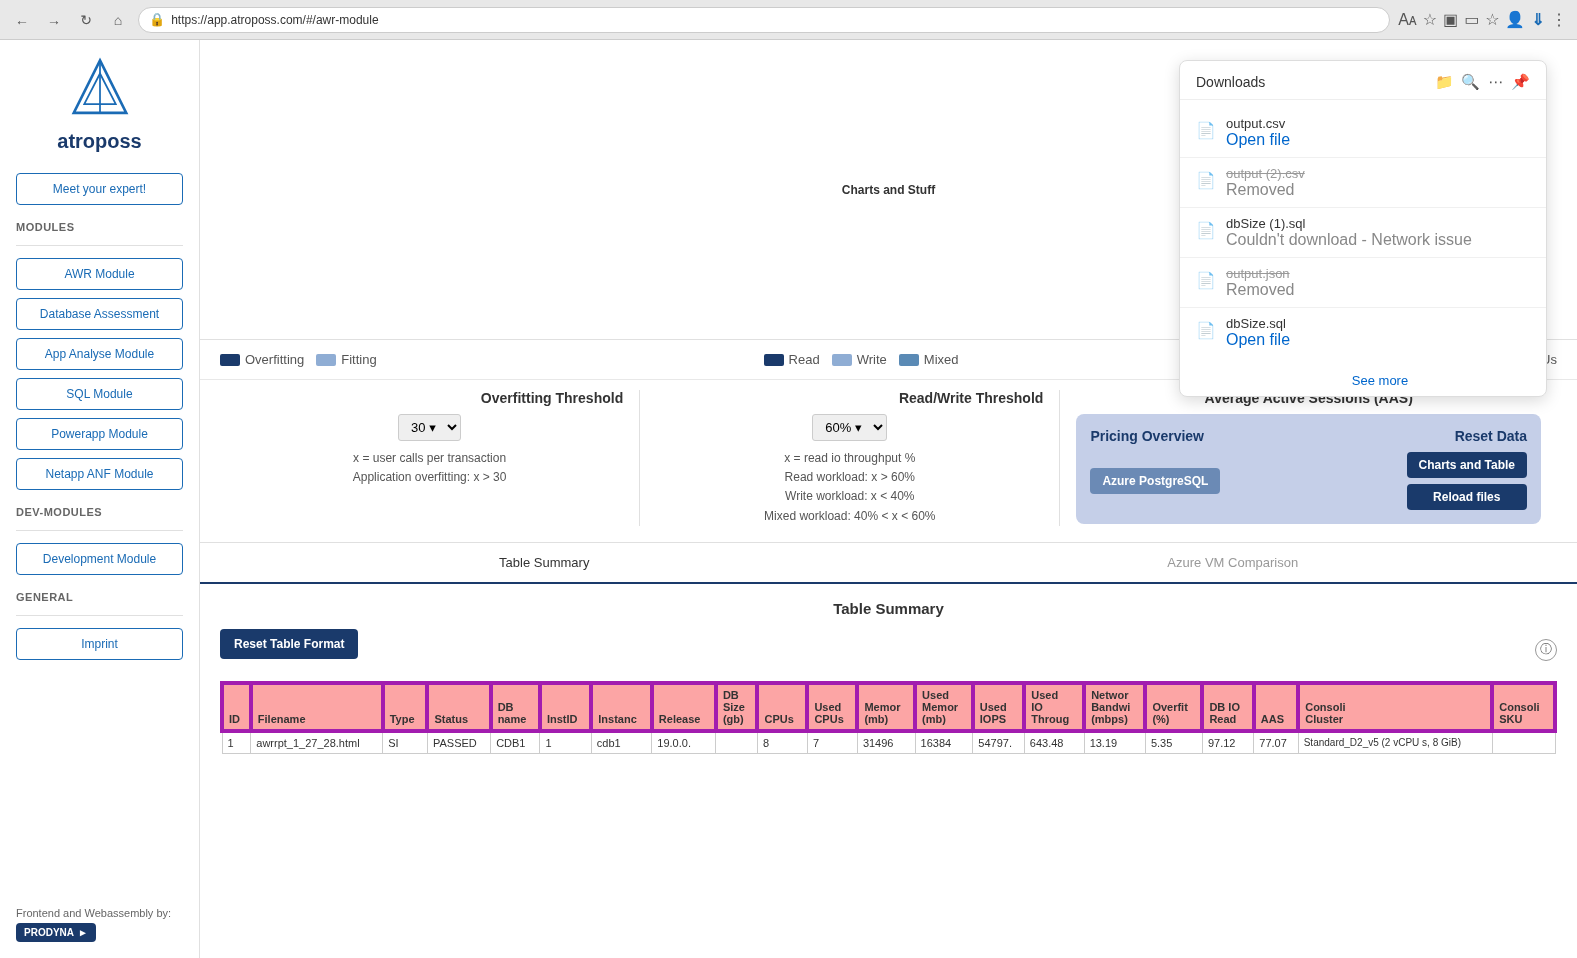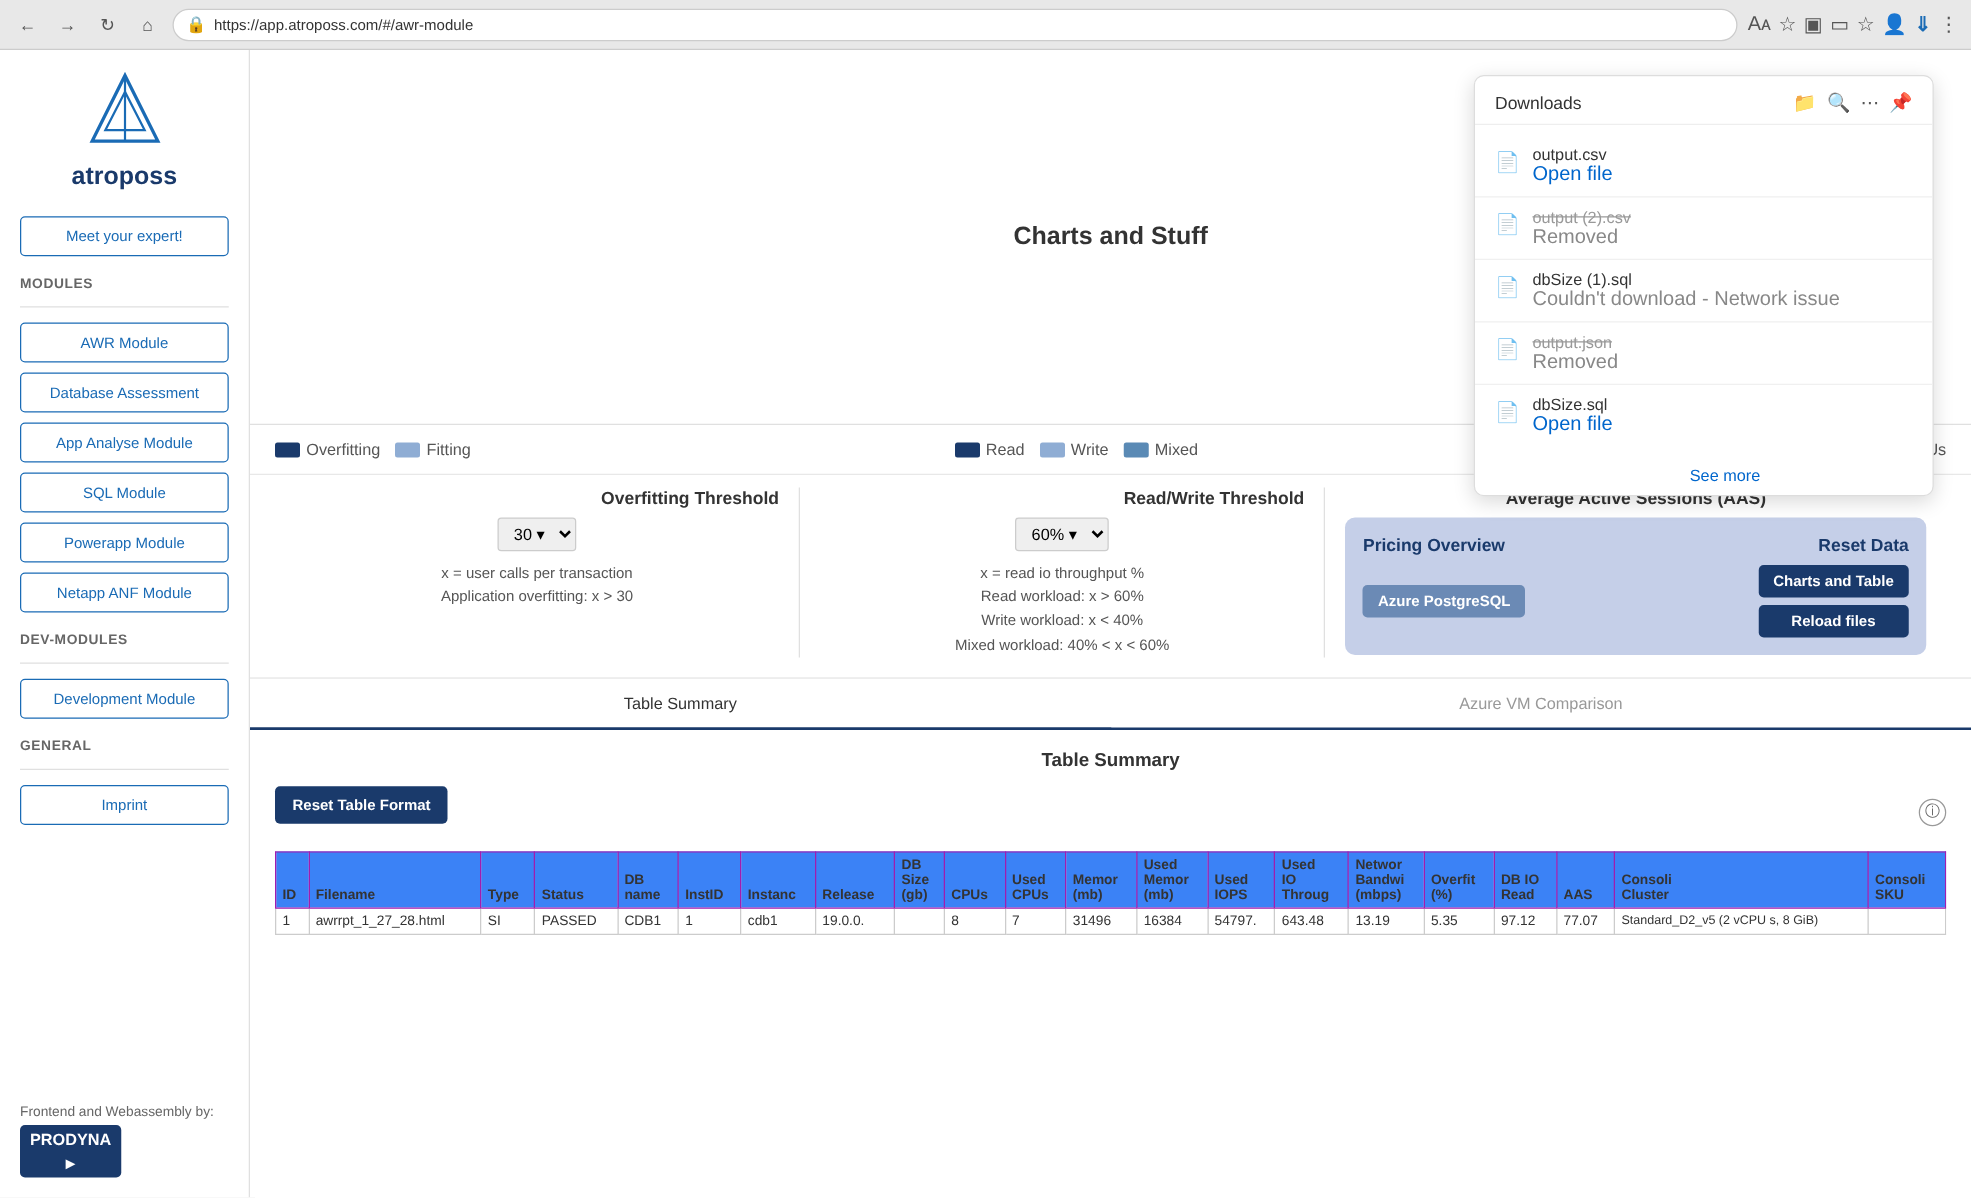--- a/index.html
+++ b/index.html
@@ -63,23 +63,22 @@
       font-size: 11px; font-weight: bold; color: #666; margin-top: 8px; letter-spacing: 0.5px;
     }
     .sidebar-divider { border: none; border-top: 1px solid #e0e0e0; margin: 4px 0; }
     .sidebar-footer {
       margin-top: auto;
       font-size: 11px;
       color: #666;
     }
     .prodyna-badge {
       background: #1a3a6b; color: white; padding: 4px 8px; border-radius: 4px;
-      font-size: 13px; font-weight: bold; display: inline-flex; align-items: center; gap: 4px;
+      font-size: 10px; font-weight: bold; display: inline-flex; align-items: center; gap: 4px;
       margin-top: 4px;
-      flex-direction: column;
     }
 
     
     .main-content {
       flex: 1;
       background: white;
       overflow-y: auto;
       position: relative;
     }
 
@@ -170,21 +169,21 @@
       float: right; width: 22px; height: 22px; border-radius: 50%; border: 1px solid #999;
       background: white; cursor: pointer; font-size: 12px; color: #666; display: inline-flex;
       align-items: center; justify-content: center;
     }
 
     
     .data-table {
       width: 100%; border-collapse: collapse; font-size: 11px;
     }
     .data-table th {
-      background: #3b82f6; border: 1px solid #a21caf; padding: 4px 5px;
+      background: #fca5a5; border: 4px solid #a21caf; padding: 4px 5px;
       text-align: left; font-weight: bold; color: #333; vertical-align: bottom;
       white-space: nowrap; font-size: 11px;
     }
     .data-table td {
       border: 1px solid #ccc; padding: 4px 5px; color: #333; vertical-align: top;
     }
 
     
     .downloads-panel {
       position: fixed;
@@ -293,21 +292,21 @@
       <div class="prodyna-badge">
         <span>PRODYNA</span>
         <span>►</span>
       </div>
     </div>
   </div>
 
   <div class="main-content">
 
     <div class="charts-header">
-      <span style="font-size:20px; font-weight:bold; color:#333;">Charts and Stuff</span>
+      <span style="font-size:12px; font-weight:bold; color:#333;">Charts and Stuff</span>
     </div>
 
     <div class="legend-section">
       <div class="legend-group">
         <div class="legend-item">
           <div class="legend-box" style="background:#1a3a6b;"></div>
           <span>Overfitting</span>
         </div>
         <div class="legend-item">
           <div class="legend-box" style="background:#8fadd4;"></div>

